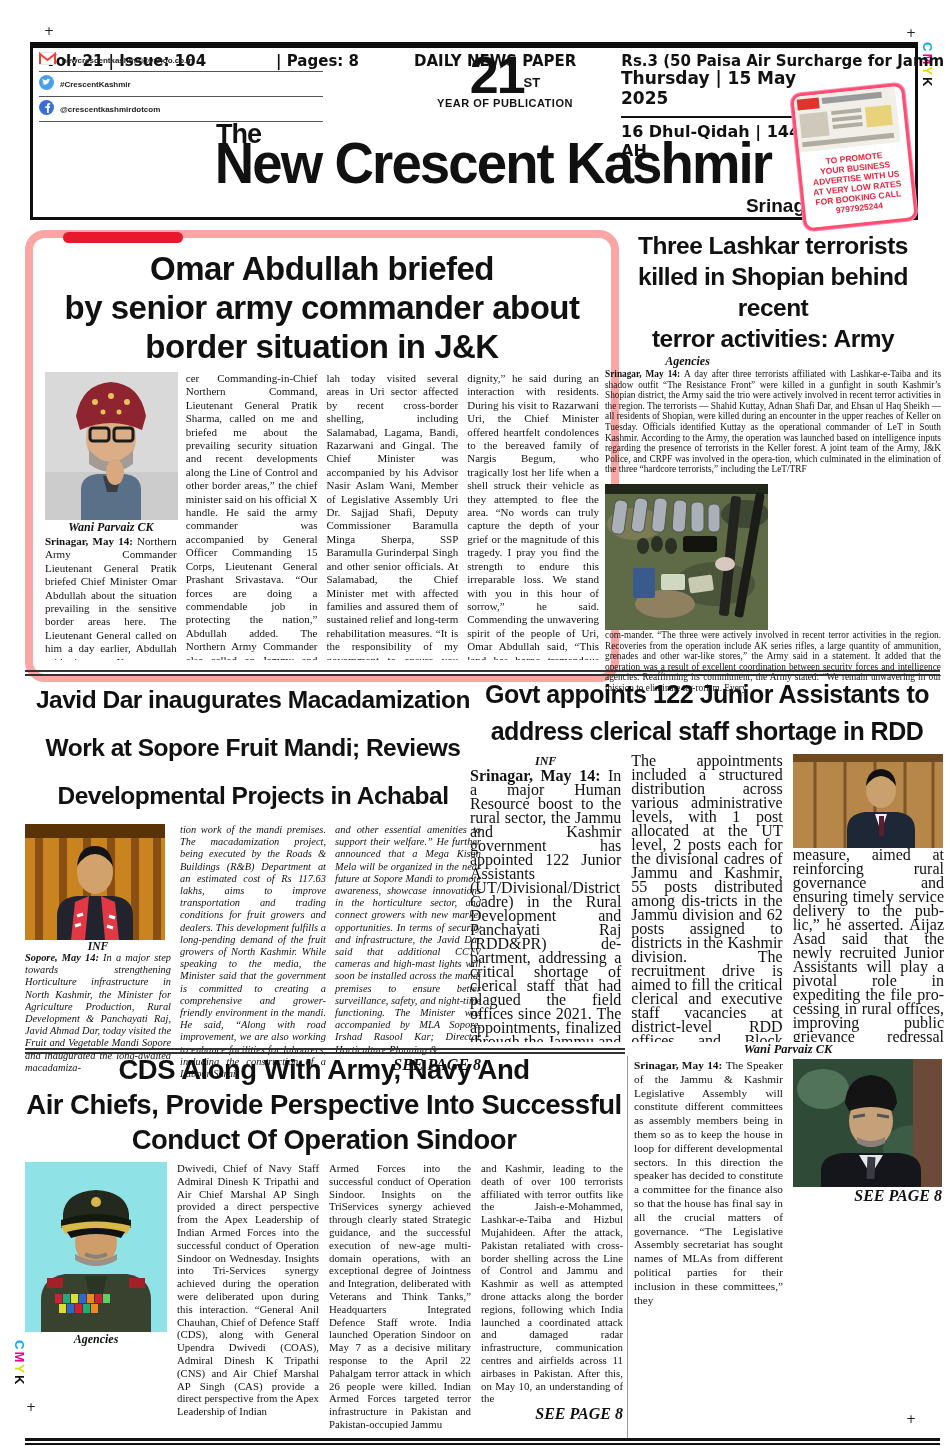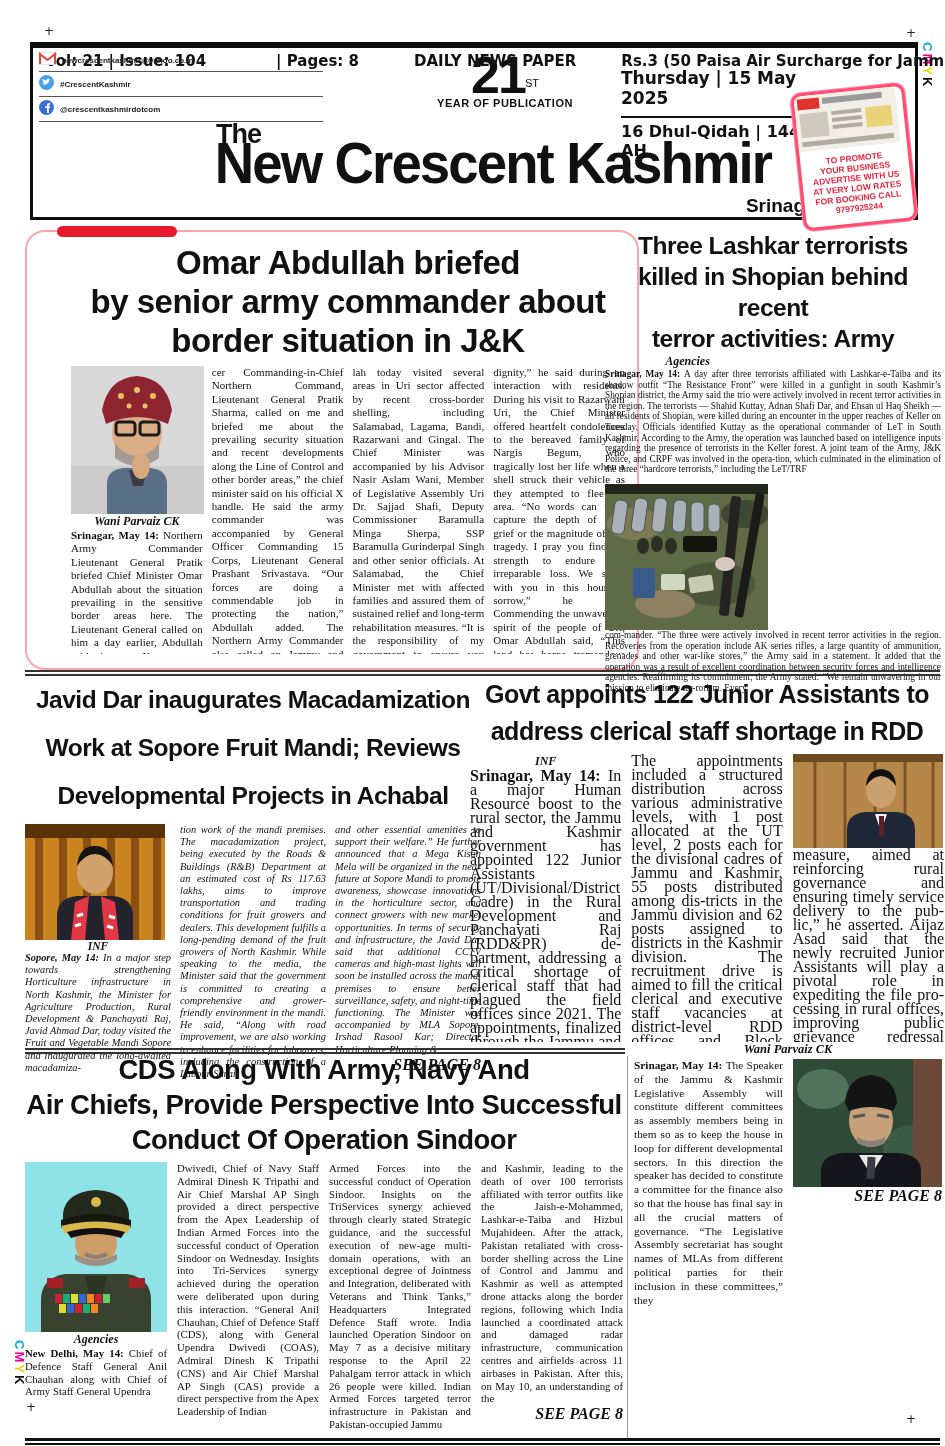--- a/index.html
+++ b/index.html
@@ -7,21 +7,21 @@
         font-family:"Liberation Serif",serif;color:#111;}
   .abs{position:absolute;}
   
   #mast{left:30px;top:42px;width:882px;height:172px;border:3px solid #0d0d0d;background:#fff;}
   #socialbox{left:6px;top:6px;width:275px;}
   .srow{display:flex;align-items:center;gap:6px;margin-bottom:3px;border-bottom:1px solid #555;
         padding-bottom:2px;width:284px;}
   .srow .stxt{font-family:"Liberation Sans",sans-serif;font-size:8px;font-weight:bold;color:#222;}
   #pubyear{left:392px;top:4px;width:160px;text-align:center;font-family:"Liberation Sans",sans-serif;}
   #py-num{font-size:52px;font-weight:900;line-height:52px;letter-spacing:-2px;}
-  #py-sup{font-size:11px;font-weight:400;vertical-align:super;}
+  #py-sup{font-size:13px;font-weight:700;vertical-align:super;}
   #py-lab{font-size:11px;font-weight:900;letter-spacing:.5px;margin-top:-4px;}
   #dateblock{left:588px;top:10px;width:220px;font-family:"DejaVu Sans",sans-serif;}
   #date1{font-size:17px;font-weight:bold;border-bottom:2px solid #111;padding-bottom:8px;margin-top:13px;}
   #date2{font-size:16px;font-weight:bold;margin-top:4px;}
   #title-the{left:183px;top:74px;font-family:"Liberation Sans",sans-serif;font-size:27px;
              font-weight:900;letter-spacing:-1px;}
   #title{left:120px;top:88px;width:680px;text-align:center;font-family:"Liberation Sans",sans-serif;
          font-size:58px;font-weight:900;letter-spacing:-2px;transform:scaleX(.94);line-height:60px;}
   #city{left:600px;top:150px;width:190px;text-align:right;font-family:"Liberation Sans",sans-serif;
         font-size:19px;font-weight:bold;}
@@ -45,21 +45,21 @@
   .byline{font-weight:bold;font-style:italic;text-align:center;}
   .cols{display:flex;overflow:hidden;}
   .col{flex:1;min-width:0;}
   .bt{text-align:justify;}
   .bt b{font-weight:bold;}
   .see{font-weight:bold;font-style:italic;text-align:right;}
   .cap{font-weight:bold;font-style:italic;text-align:center;}
   figure{margin:0;}
   figure svg{display:block;}
   
-  #art1{left:25px;top:230px;width:578px;height:436px;border:2px solid #fca5a5;border-radius:20px;padding-left:32px;}
+  #art1{left:25px;top:230px;width:578px;height:436px;border:8px solid #fca5a5;border-radius:20px;}
   #art1 .headline{font-size:33px;line-height:39px;padding-top:11px;}
   #redtab{position:absolute;left:30px;top:-6px;width:120px;height:11px;background:#e8192c;border-radius:6px;}
   #art1 .cols{gap:9px;padding:6px 12px 0 12px;height:288px;}
   #art1 .bt{font-size:11px;line-height:13.4px;}
   #art1 .cap{font-size:12px;}
   
   #art2{left:605px;top:226px;width:336px;height:446px;}
   #art2 .headline{font-size:24.5px;line-height:31px;padding-top:4px;}
   #art2 .byline{font-size:12px;width:165px;}
   #art2 .cols{gap:9px;height:328px;flex-direction:column;}
@@ -367,21 +367,20 @@
               <rect x="34" y="142" width="7" height="9" fill="#dd3"></rect>
                 <rect x="42" y="142" width="7" height="9" fill="#36c"></rect>
                 <rect x="50" y="142" width="7" height="9" fill="#c23"></rect>
                 <rect x="58" y="142" width="7" height="9" fill="#2a7"></rect>
                 <rect x="66" y="142" width="7" height="9" fill="#e82"></rect>
             </g>
             <path d="M60,92 Q71,98 82,92" stroke="#8a8278" stroke-width="4" fill="none"></path>
           </svg>
         </figure>
         <div class="cap">Agencies</div>
-        <div class="bt"><b>New Delhi, May 14: </b><span>Chief of Defence Staff General Anil Chauhan along with Chief of Army Staff General Upendra</span></div>
       </div>
       <div class="col bt">Dwivedi, Chief of Navy Staff Admiral Dinesh K Tripathi and Air Chief Marshal AP Singh provided a direct perspective from the Apex Leadership of Indian Armed Forces into the successful conduct of Operation Sindoor on Wednesday. Insights into Tri-Services synergy achieved during the operation were deliberated upon during this interaction. “General Anil Chauhan, Chief of Defence Staff (CDS), along with General Upendra Dwivedi (COAS), Admiral Dinesh K Tripathi (CNS) and Air Chief Marshal AP Singh (CAS) provide a direct perspective from the Apex Leadership of Indian</div>
       <div class="col bt">Armed Forces into the successful conduct of Operation Sindoor. Insights on the TriServices synergy achieved through clearly stated Strategic guidance, and the successful execution of new-age multi-domain operations, with an exceptional degree of Jointness and Integration, deliberated with Veterans and Think Tanks,” Headquarters Integrated Defence Staff wrote. India launched Operation Sindoor on May 7 as a decisive military response to the April 22 Pahalgam terror attack in which 26 people were killed. Indian Armed Forces targeted terror infrastructure in Pakistan and Pakistan-occupied Jammu</div>
       <div class="col">
         <div class="bt">and Kashmir, leading to the death of over 100 terrorists affiliated with terror outfits like the Jaish-e-Mohammed, Lashkar-e-Taiba and Hizbul Mujahideen. After the attack, Pakistan retaliated with cross-border shelling across the Line of Control and Jammu and Kashmir as well as attempted drone attacks along the border regions, following which India launched a coordinated attack and damaged radar infrastructure, communication centres and airfields across 11 airbases in Pakistan. After this, on May 10, an understanding of the</div>
         <div class="see">SEE PAGE 8</div>
       </div>
     </div>
   </div>
 

